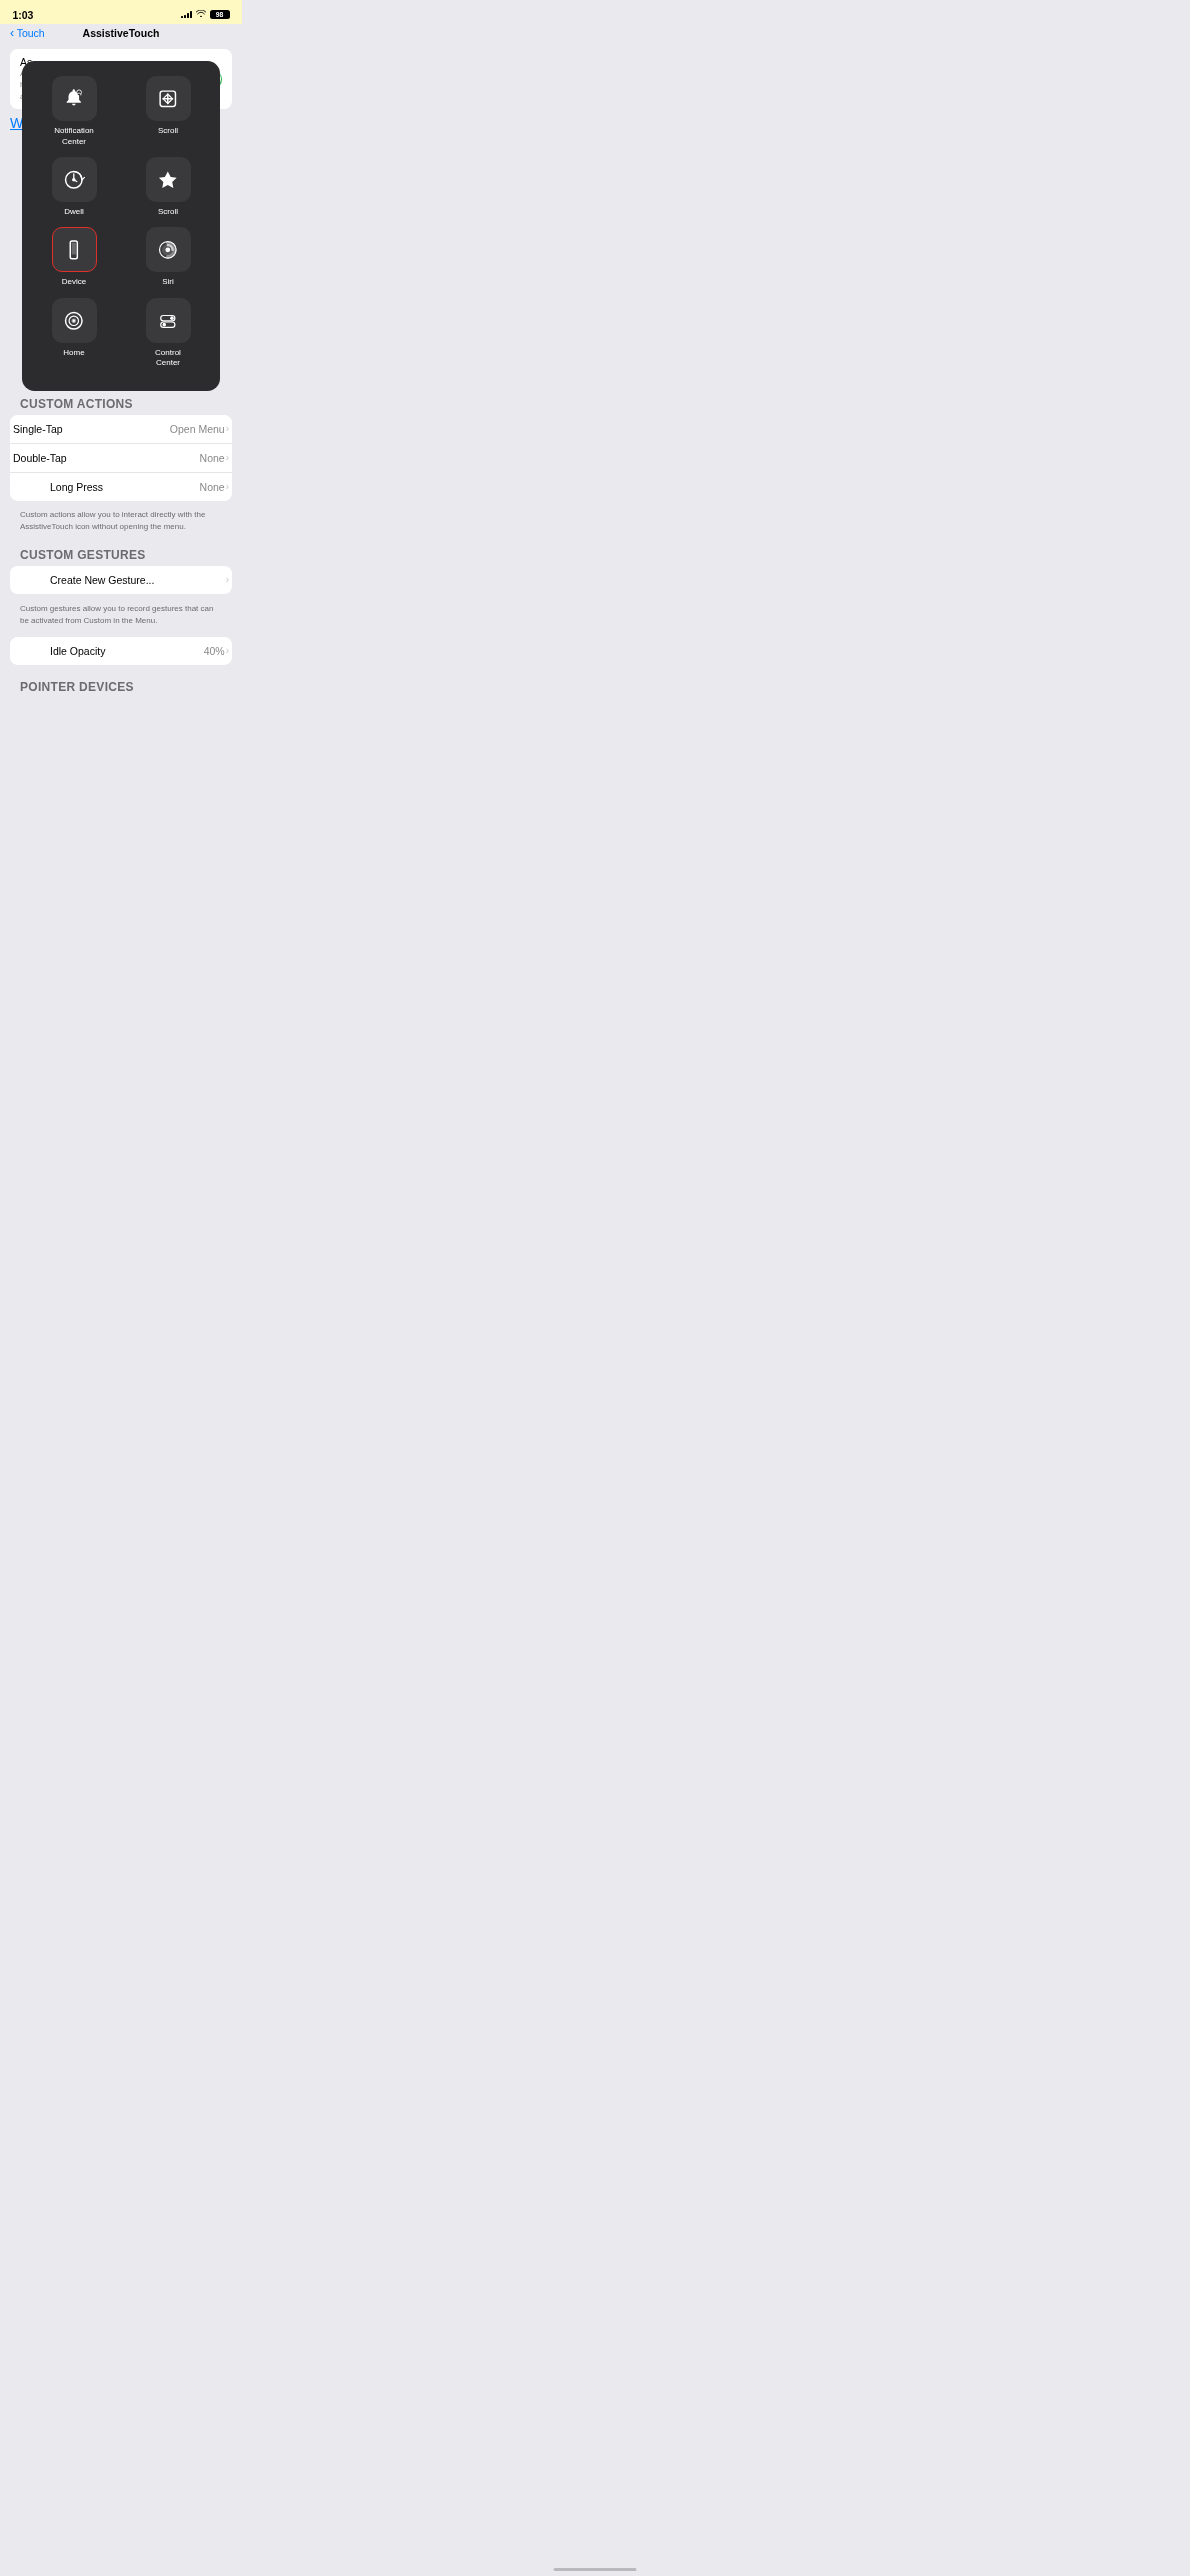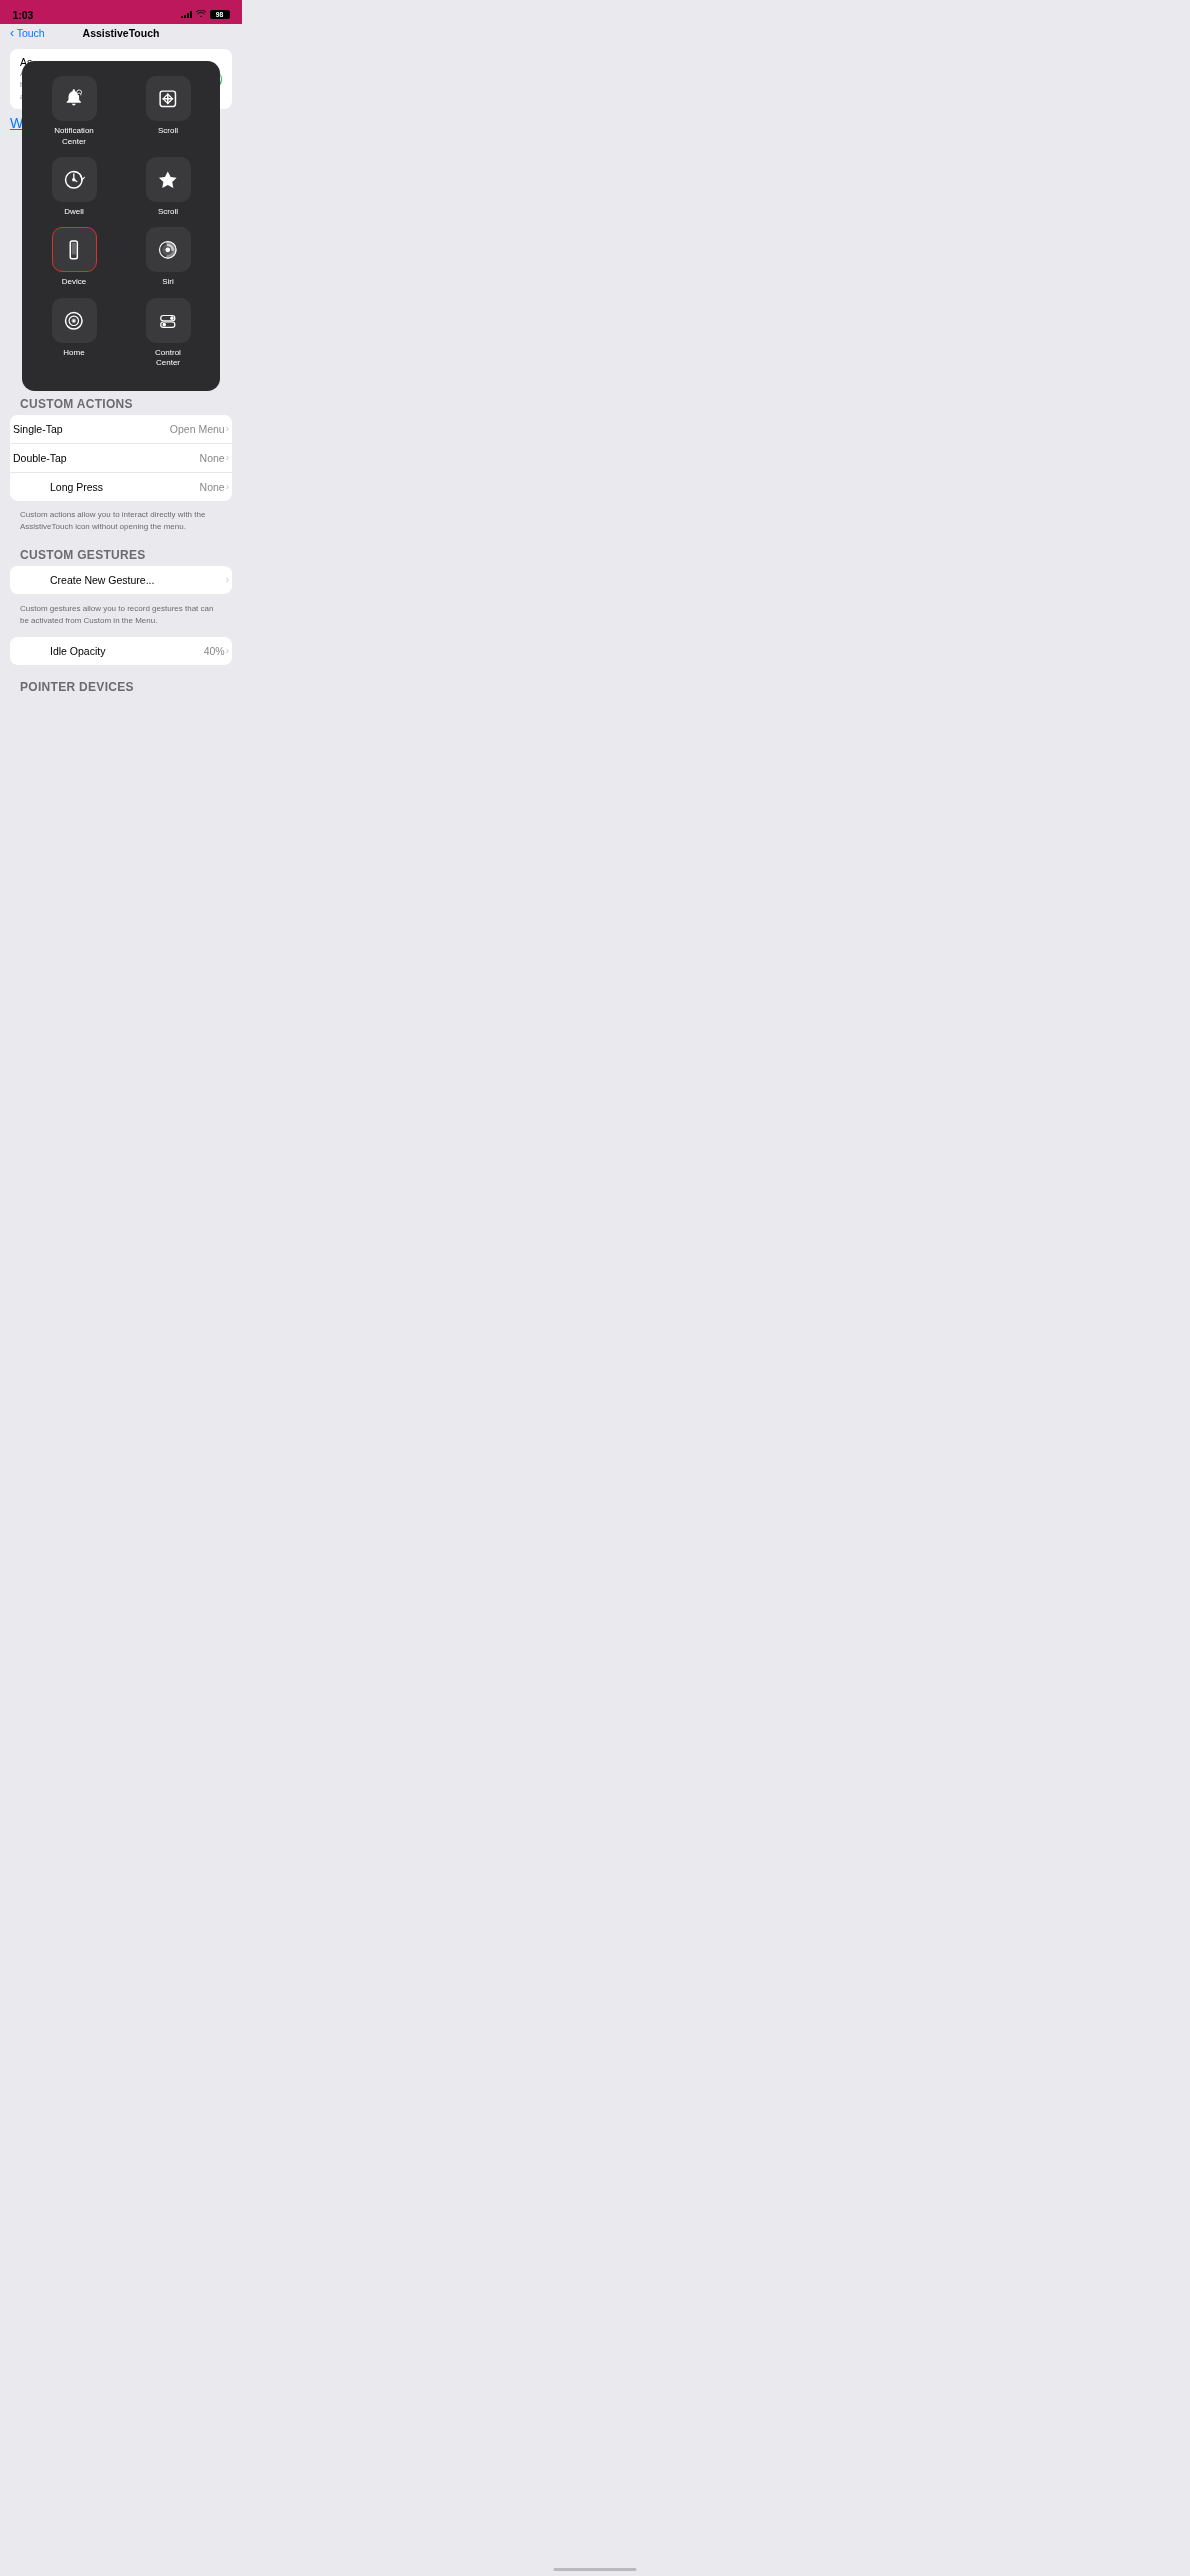--- a/index.html
+++ b/index.html
@@ -11,21 +11,21 @@
       position: relative;
       overflow-x: hidden;
     }
 
     
     .status-bar {
       display: flex;
       justify-content: space-between;
       align-items: center;
       padding: 8.7px 12.4px 3.7px;
-      background: #be185d;
+      background: #fef9c3;
     }
     .status-time {
       font-size: 10.5px;
       font-weight: 600;
       color: #000;
     }
     .status-icons {
       display: flex;
       align-items: center;
       gap: 3.7px;

